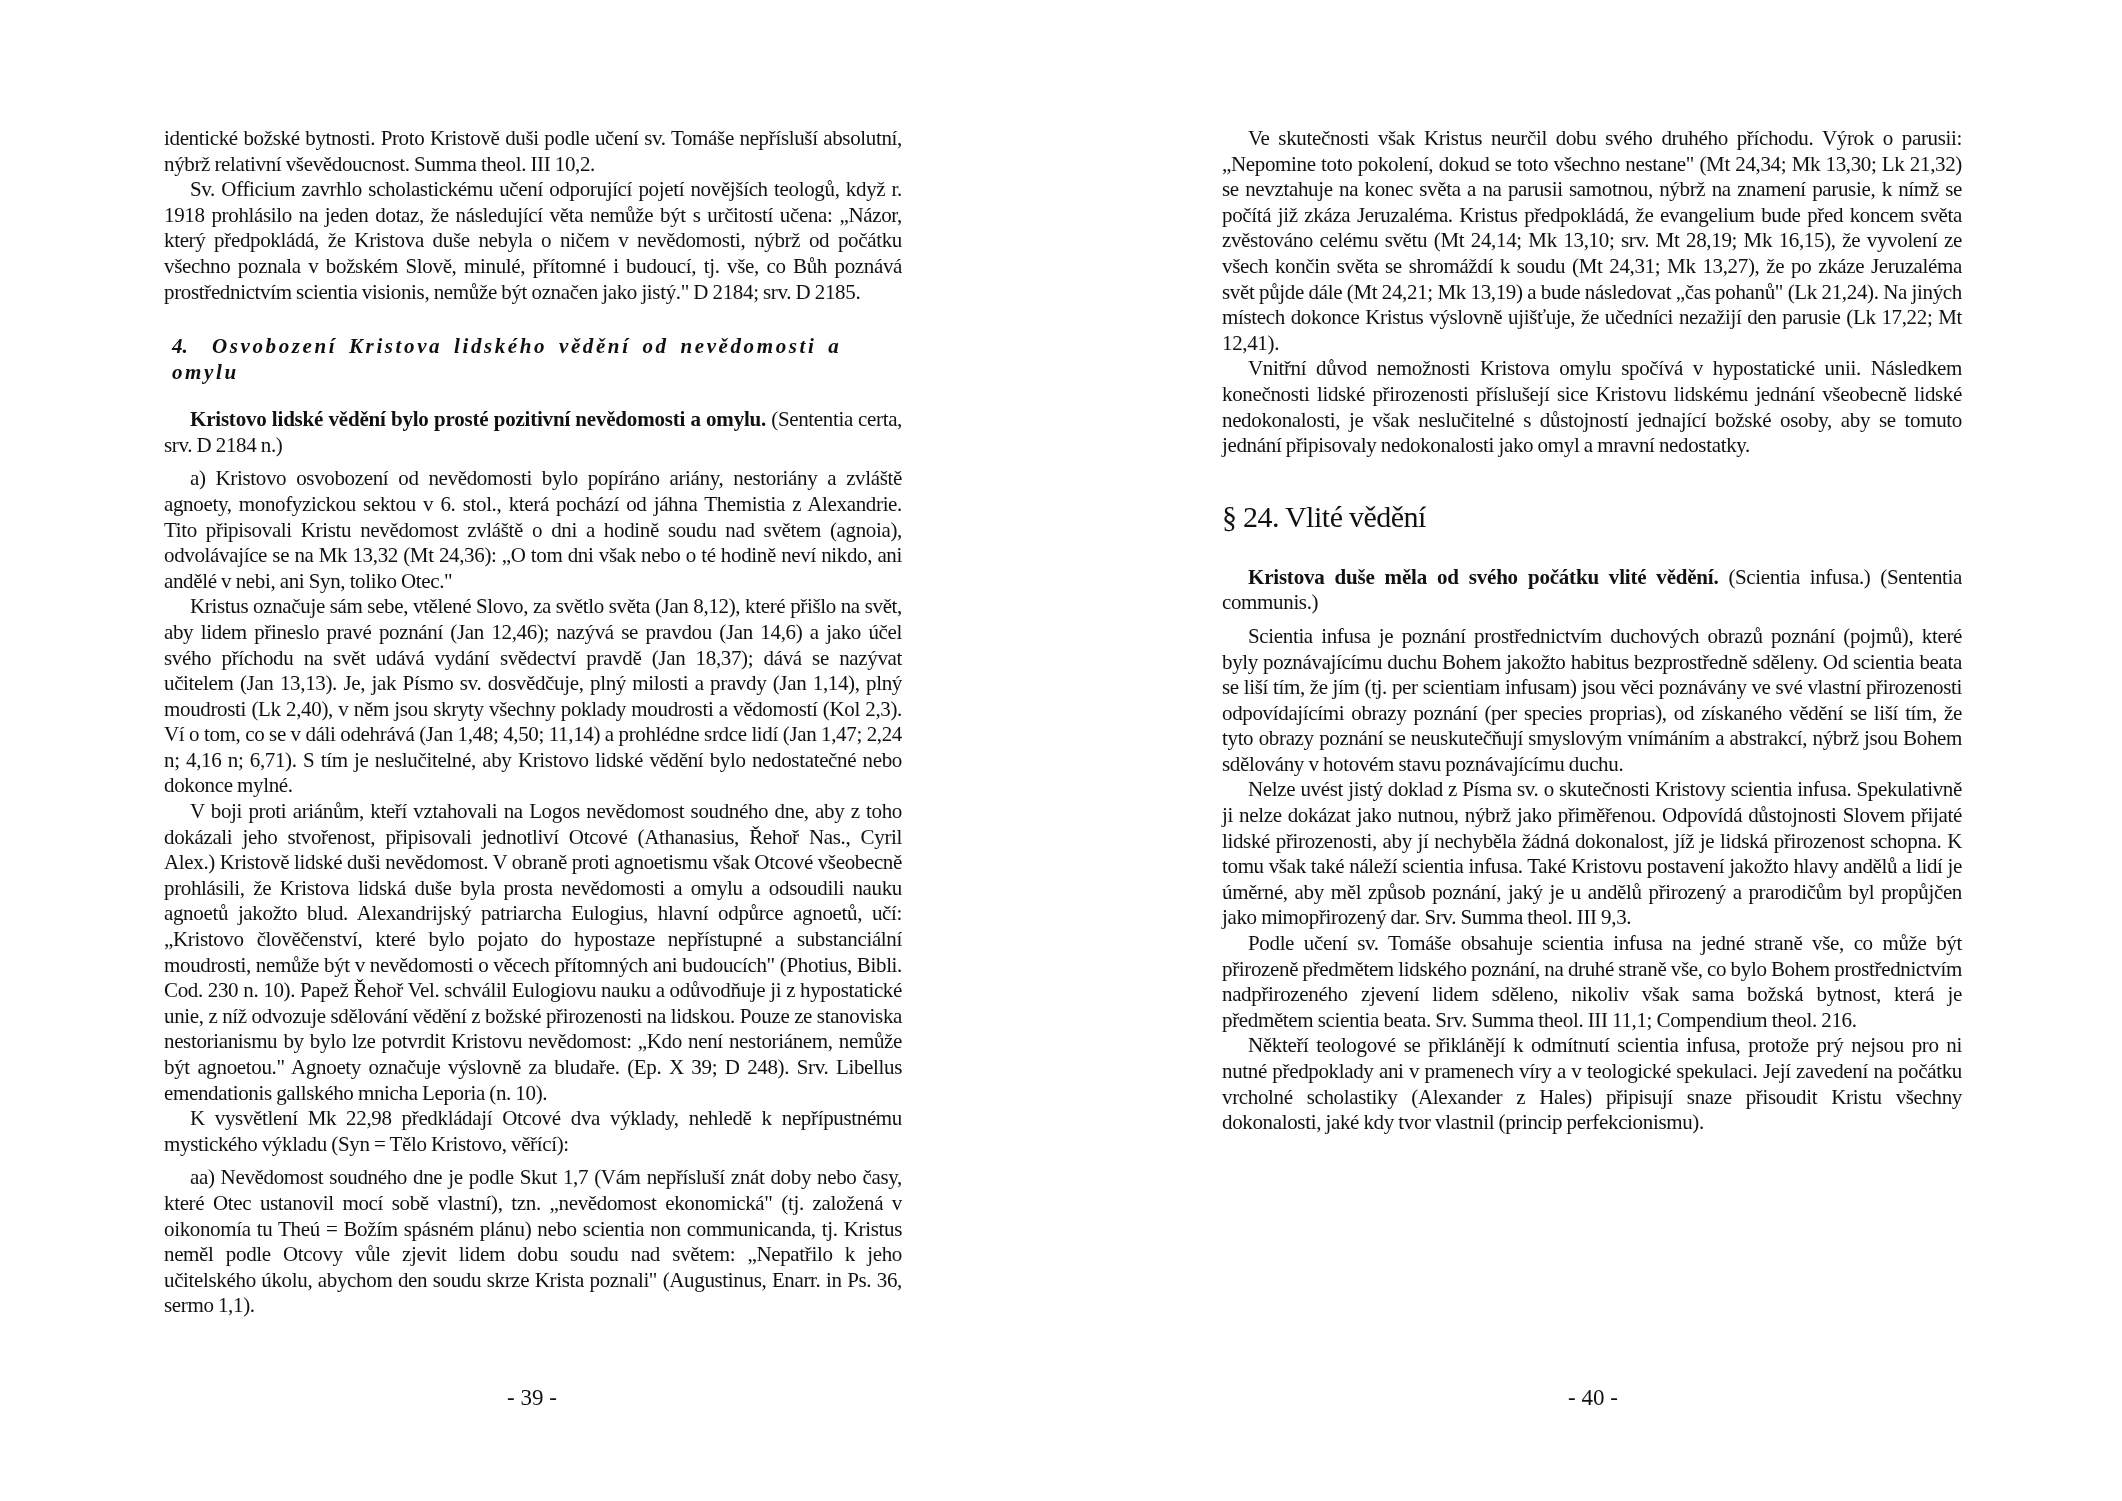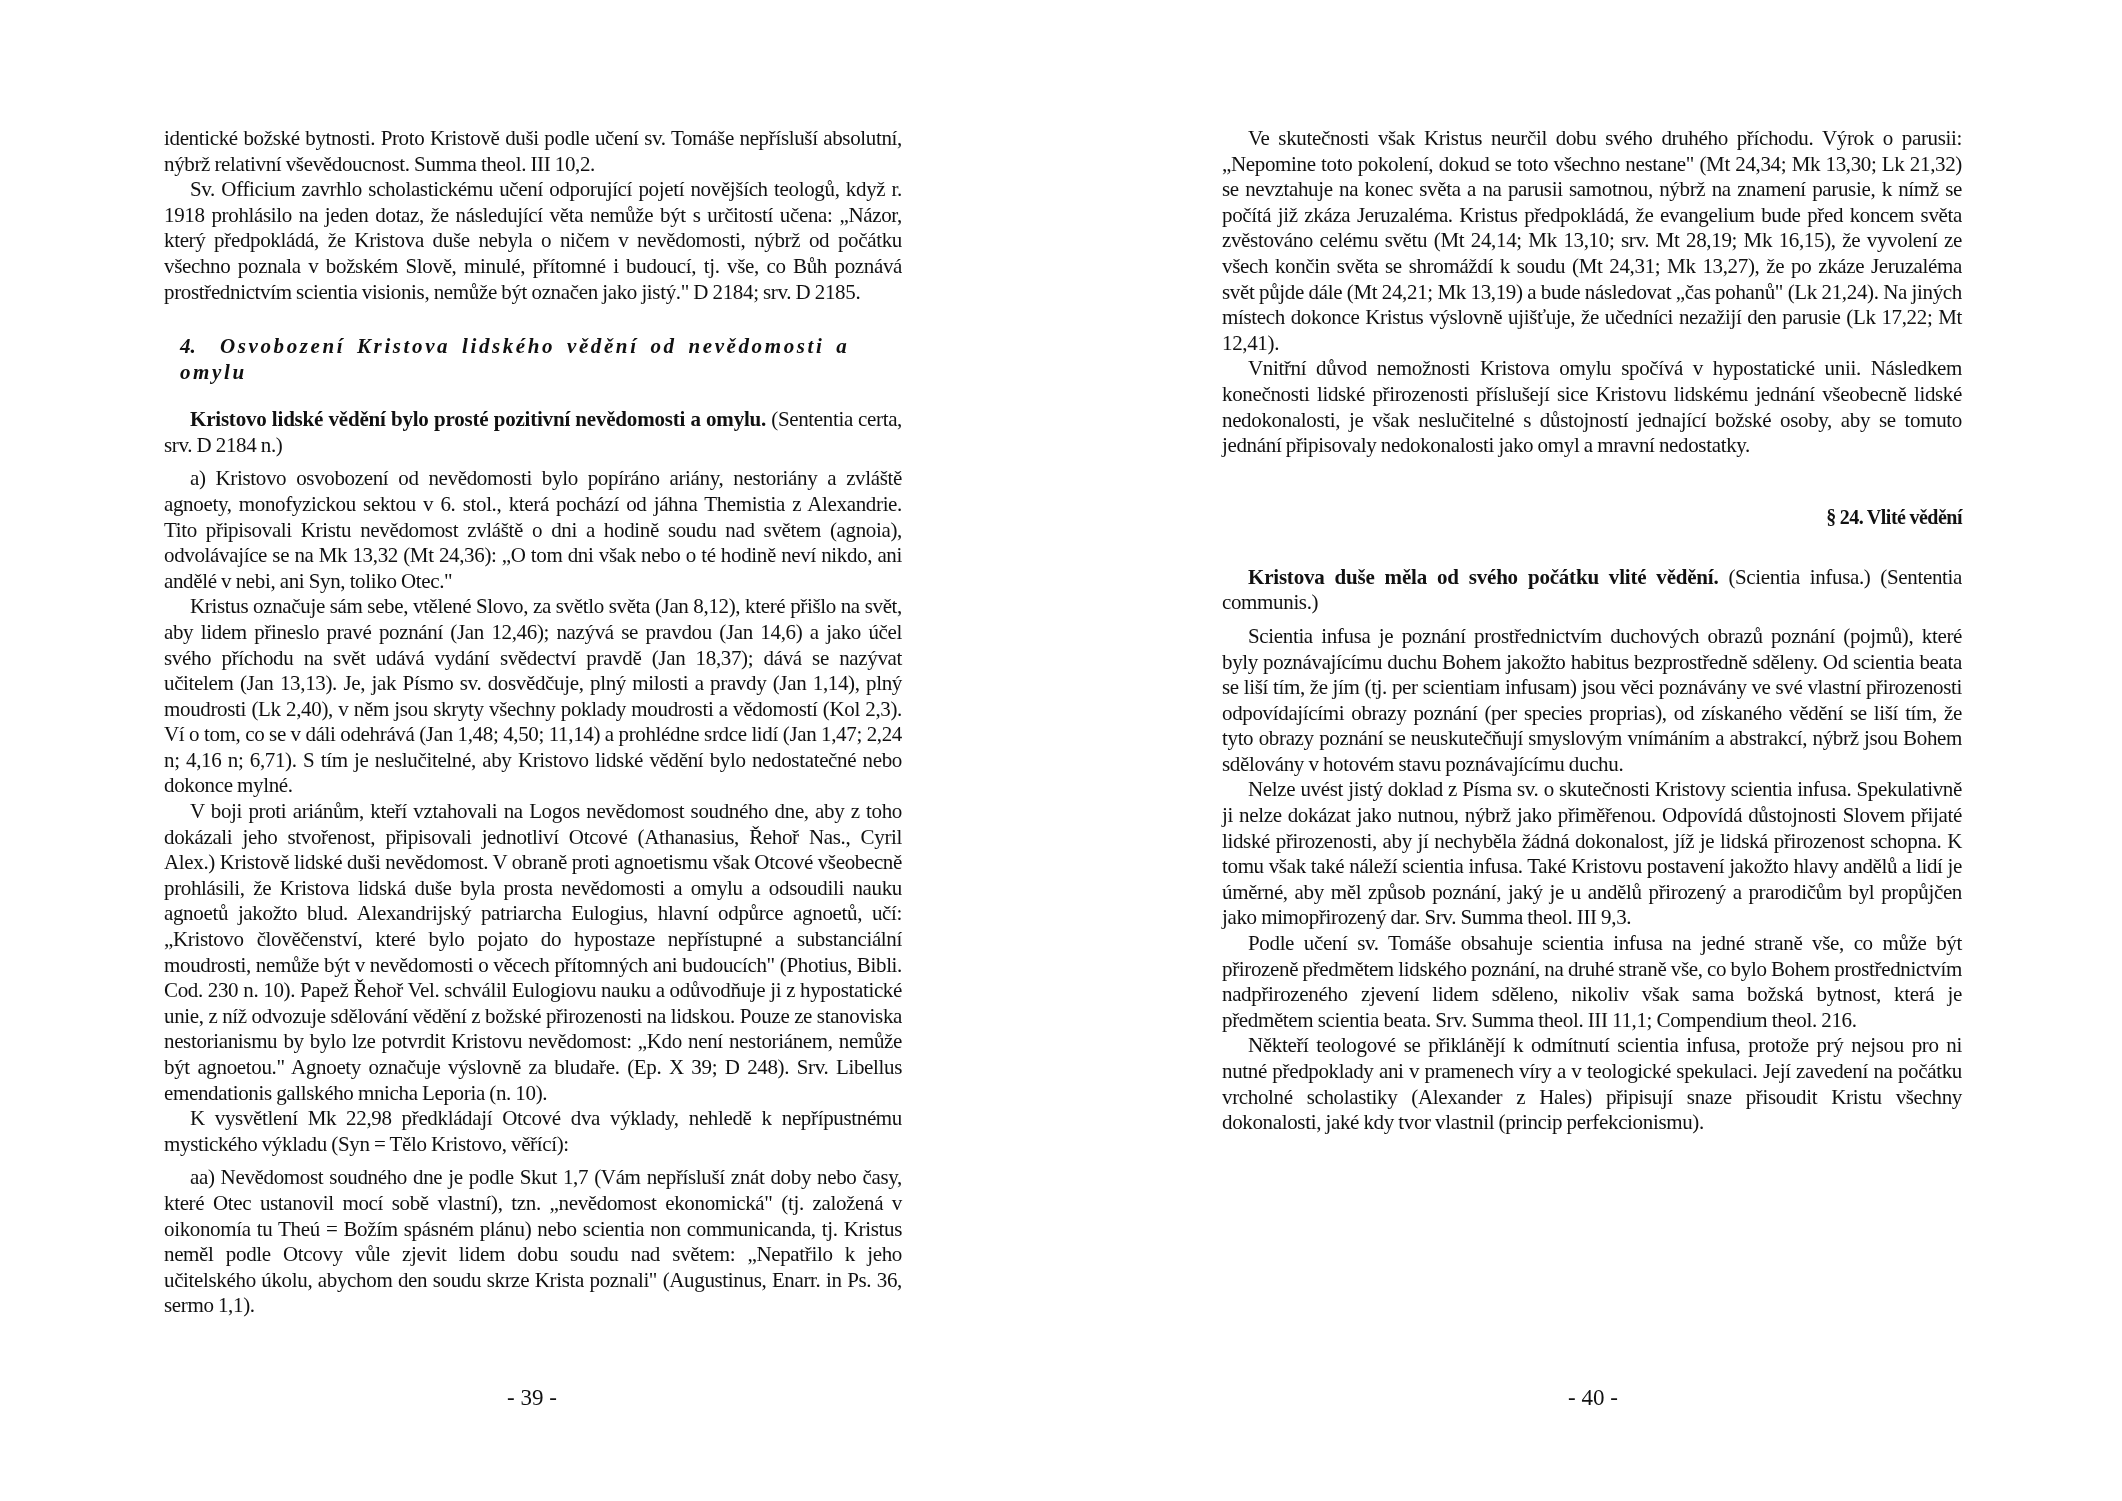--- a/index.html
+++ b/index.html
@@ -42,42 +42,42 @@
   }
   .column p.gap-before { margin-top: 8px; }
   .column p.no-indent { text-indent: 0; }
 
   .thesis .thesis-bold {
     font-weight: bold;
     letter-spacing: -0.2px;
   }
 
   .subsection-heading {
-    margin: 28px 0 22px 16px;
+    margin: 28px 0 22px 8px;
     font-size: 21px;
     font-weight: bold;
     font-style: italic;
     letter-spacing: 2.6px;
     word-spacing: 4px;
     text-align: left;
     line-height: 26px;
   }
   .subsection-heading .num {
     display: inline-block;
     width: 40px;
     letter-spacing: 0;
   }
 
   .section-heading {
     margin: 40px 0 30px 0;
-    font-size: 20px;
-    font-weight: bold;
+    font-size: 30px;
+    font-weight: normal;
     line-height: 36px;
     letter-spacing: -0.5px;
-    text-align: right;
+    text-align: left;
   }
 
   .page-number {
     position: absolute;
     top: 1385px;
     font-size: 23px;
     letter-spacing: 0;
   }
   .page-left .page-number { left: 505px; }
   .page-right .page-number { left: 507px; }

